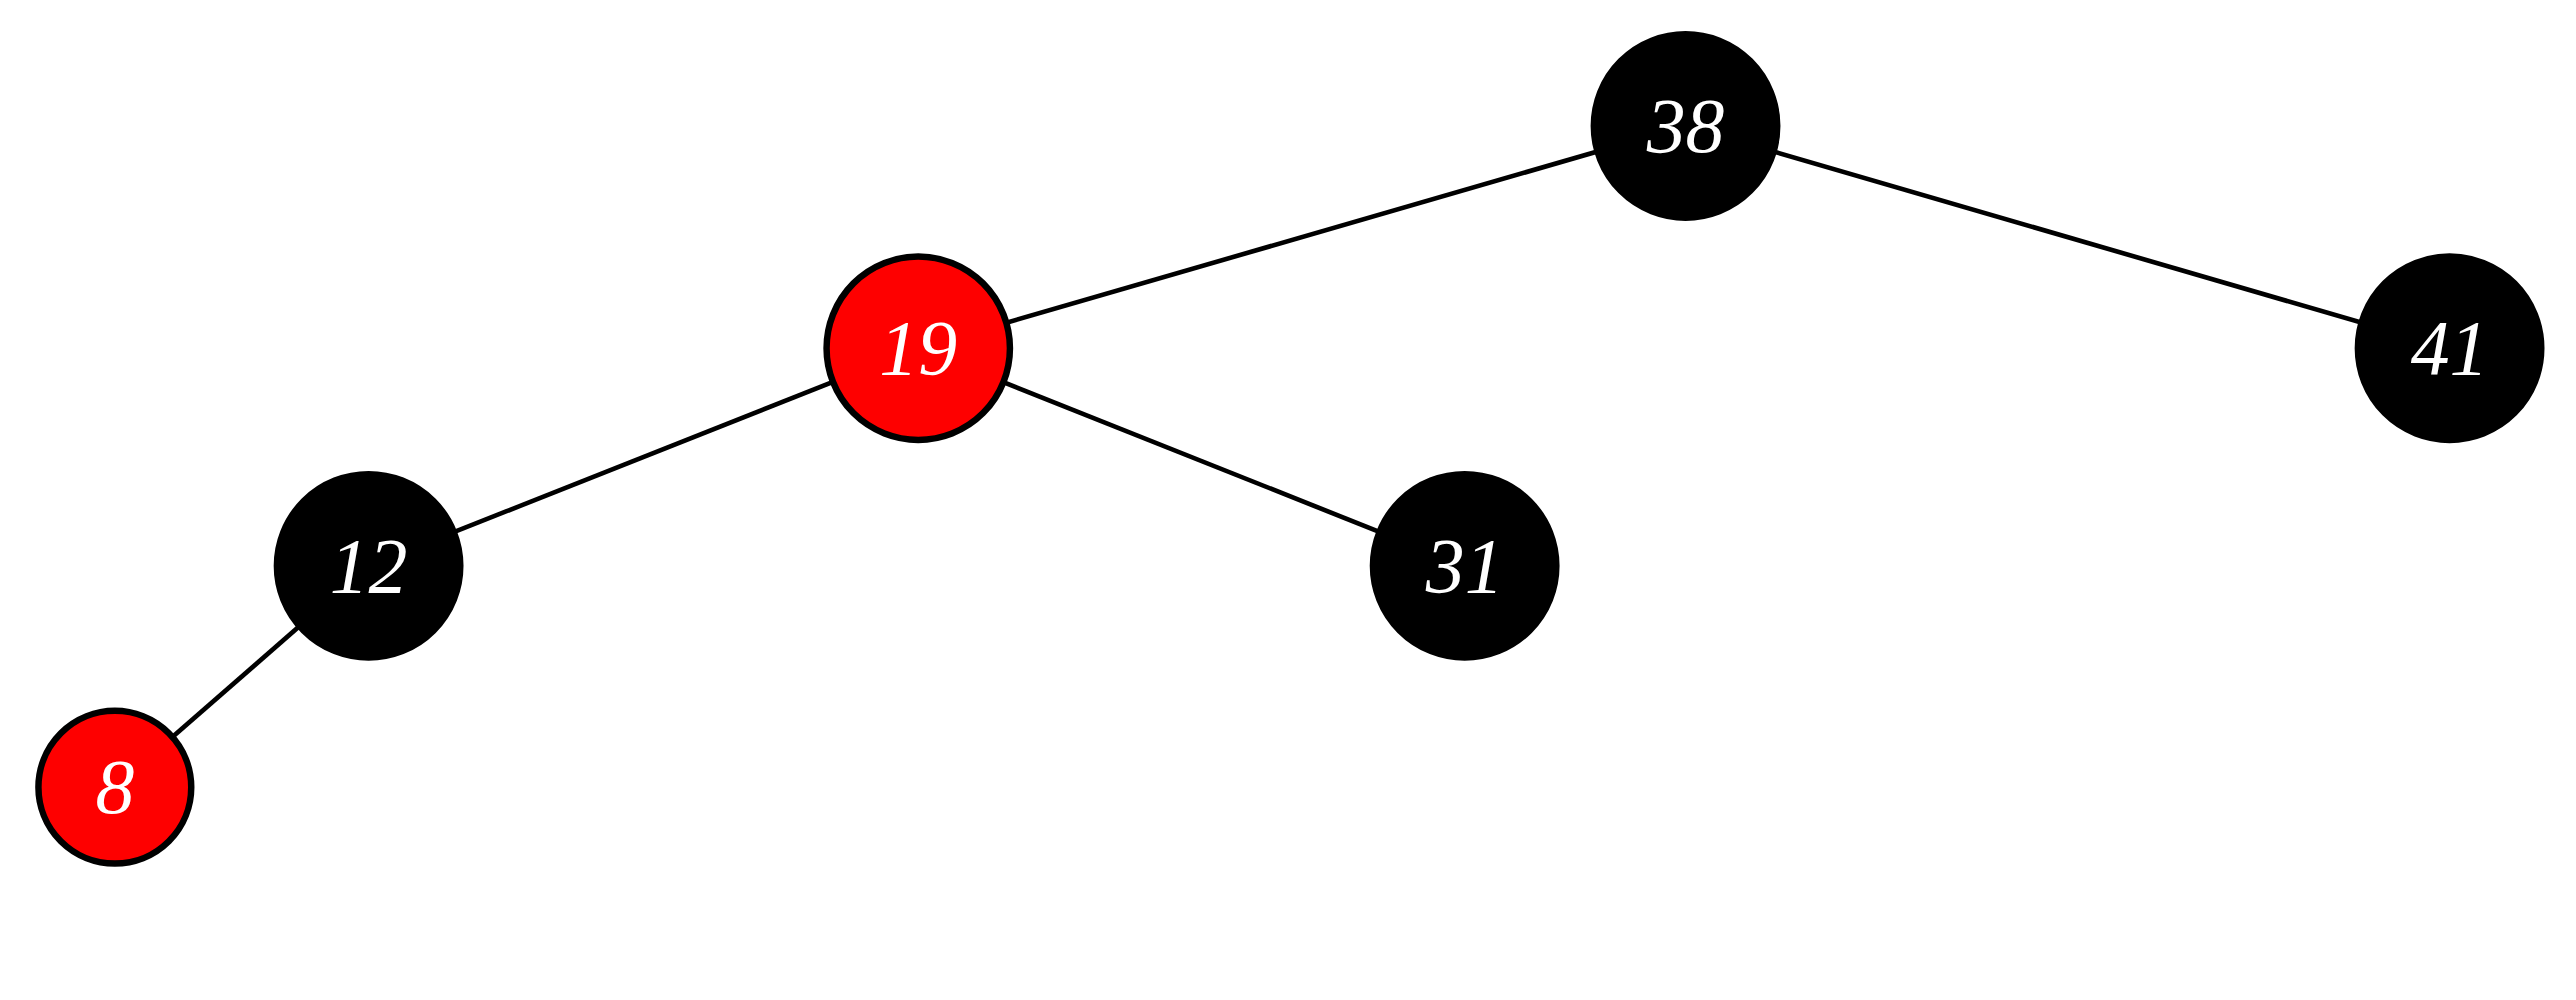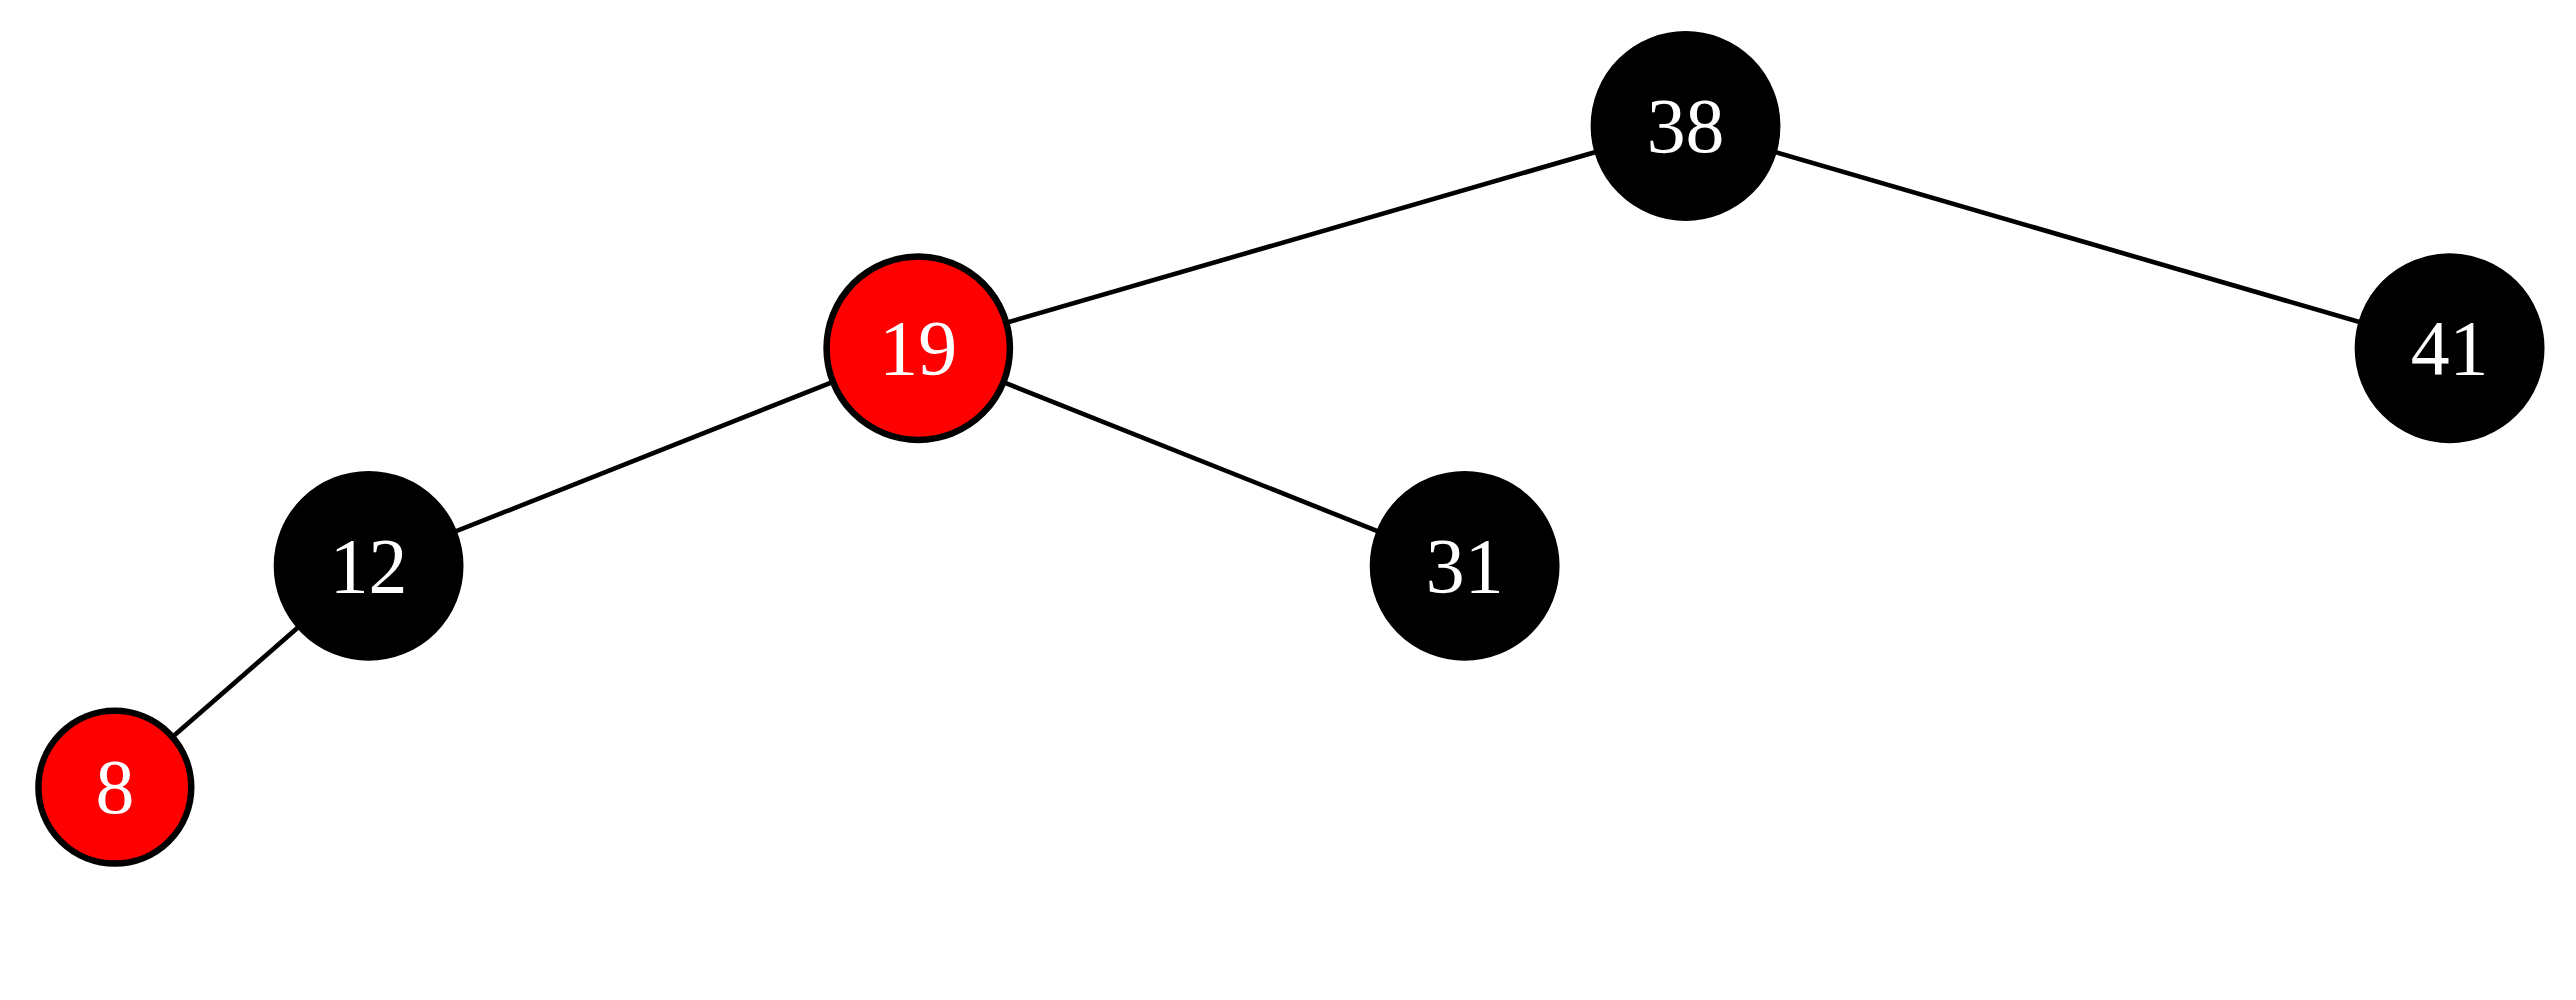--- a/index.html
+++ b/index.html
@@ -3,20 +3,21 @@
 <meta charset="utf-8">
 <style>
   html, body {
     margin: 0;
     padding: 0;
     background: #ffffff;
   }
   .stage {
     width: 100%;
     background: #b91c1c;
+    font-style: italic;
   }
   .stage svg {
     display: block;
     width: 100%;
     height: auto;
   }
   .stage svg text {
     font-family: "Liberation Serif", "DejaVu Serif", serif;
     text-anchor: middle;
   }

